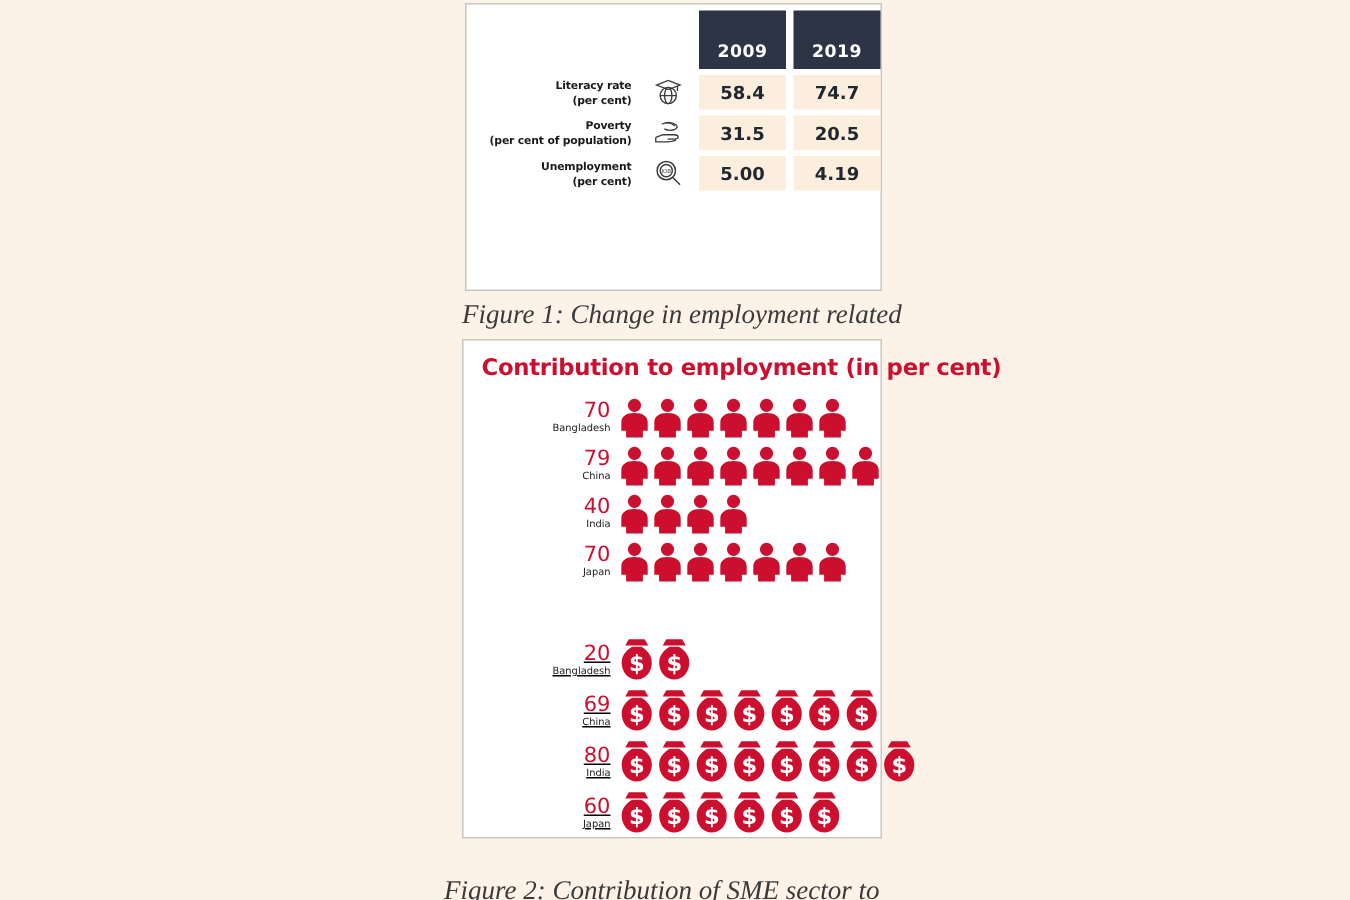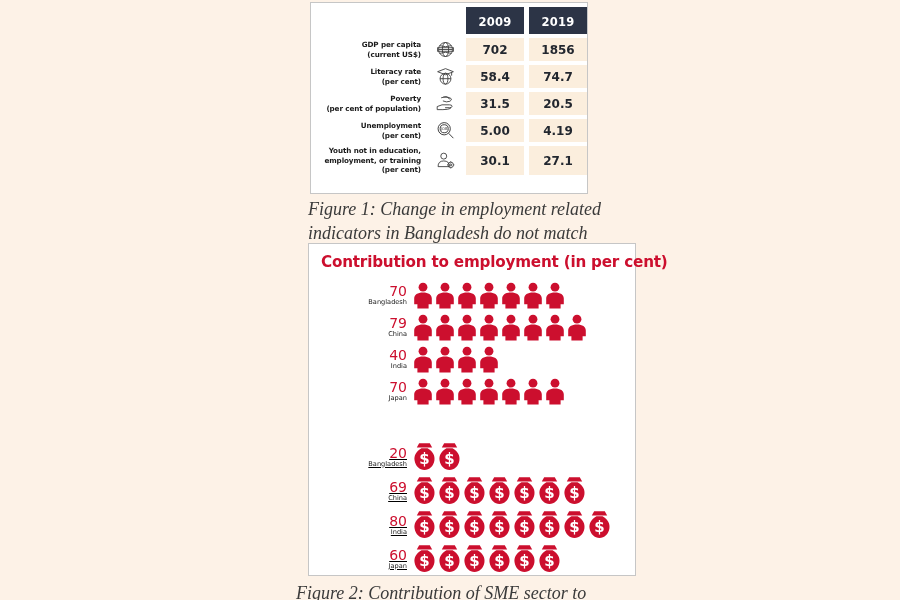--- a/index.html
+++ b/index.html
@@ -57,21 +57,21 @@
   table.indicators col.c-icon  { width: 32px; }
   table.indicators col.c-val   { width: 58px; }
 
   th.year {
     background: #2c3446;
     color: #ffffff;
     font-size: 11.5px;
     font-weight: bold;
     letter-spacing: 0.3px;
     text-align: center;
-    padding: 8px 0 5px 0;
+    padding: 20px 0 5px 0;
     font-family: "DejaVu Sans", sans-serif;
   }
   th.blank-head { background: transparent; border: none; }
 
   td.rowlabel {
     text-align: right;
     vertical-align: middle;
     font-size: 7.2px;
     font-weight: bold;
     line-height: 1.35;
@@ -108,22 +108,22 @@
     color: #3a3a3a;
     width: 300px;
   }
   #caption-1 { left: 18px; top: 198px; }
   #caption-2 { left: 6px; top: 582px; }
 
   
   #picto-panel {
     position: absolute;
     left: 18px;
-    top: 243px;
-    width: 328px;
+    top: 226px;
+    width: 280px;
     height: 333px;
   }
 
   .section-title {
     color: #cc0f2e;
     font-weight: bold;
     font-size: 15.2px;
     letter-spacing: -0.2px;
     font-family: "DejaVu Sans", sans-serif;
     white-space: nowrap;
@@ -191,40 +191,20 @@
         <thead>
           <tr>
             <th class="blank-head"></th>
             <th class="blank-head"></th>
             <th class="year">2009</th>
             <th class="year">2019</th>
           </tr>
         </thead>
         <tbody>
 
-          <tr>
-            <td class="rowlabel">
-              <div>GDP per capita</div>
-              <div>(current US$)</div>
-            </td>
-            <td class="rowicon">
-              <svg class="icon-svg" width="21" height="21" viewBox="0 0 24 24">
-                <g fill="none" stroke="#3a3a3a" stroke-width="1">
-                  <circle cx="12" cy="12" r="8"></circle>
-                  <ellipse cx="12" cy="12" rx="3.6" ry="8"></ellipse>
-                  <line x1="4" y1="12" x2="20" y2="12"></line>
-                  <path d="M5.2 7.6 Q12 10 18.8 7.6"></path>
-                  <path d="M5.2 16.4 Q12 14 18.8 16.4"></path>
-                  <rect x="3" y="10" width="18" height="4" stroke="#3a3a3a" fill="none"></rect>
-                </g>
-              </svg>
-            </td>
-            <td class="value">702</td>
-            <td class="value">1856</td>
-          </tr>
 
 
           <tr>
             <td class="rowlabel">
               <div>Literacy rate</div>
               <div>(per cent)</div>
             </td>
             <td class="rowicon">
               <svg class="icon-svg" width="21" height="21" viewBox="0 0 24 24">
                 <g fill="none" stroke="#3a3a3a" stroke-width="1">
@@ -271,39 +251,20 @@
                   <circle cx="10.5" cy="10" r="4.6"></circle>
                   <line x1="15.6" y1="15.2" x2="21" y2="20.8"></line>
                 </g>
                 <text x="10.5" y="11.7" font-size="4.2" text-anchor="middle" fill="#3a3a3a" font-family="DejaVu Sans, sans-serif">JOB</text>
               </svg>
             </td>
             <td class="value">5.00</td>
             <td class="value">4.19</td>
           </tr>
 
-          <tr>
-            <td class="rowlabel">
-              <div>Youth not in education,</div>
-              <div>employment, or training (per cent)</div>
-            </td>
-            <td class="rowicon">
-              <svg class="icon-svg" width="21" height="21" viewBox="0 0 24 24">
-                <g fill="none" stroke="#3a3a3a" stroke-width="1">
-                  <circle cx="10" cy="7" r="3.4"></circle>
-                  <path d="M3.5 19 Q3.5 12.5 10 12.5 Q16.5 12.5 16.5 19 Z"></path>
-                  <circle cx="18" cy="17" r="3.1"></circle>
-                  <circle cx="18" cy="17" r="1.1"></circle>
-                  <path d="M18 13.9 L18 12.9 M18 20.1 L18 21.1 M14.9 17 L13.9 17 M21.1 17 L22.1 17"></path>
-                </g>
-              </svg>
-            </td>
-            <td class="value">30.1</td>
-            <td class="value">27.1</td>
-          </tr>
 
         </tbody>
       </table>
     </div>
 
     <div class="caption" id="caption-1">Figure 1: Change in employment related indicators in Bangladesh do not match the success of other socioeconomic indicators</div>
 
     <div class="panel" id="picto-panel">
 
       <div class="section-title" id="employment-title">Contribution to employment (in per cent)</div>

